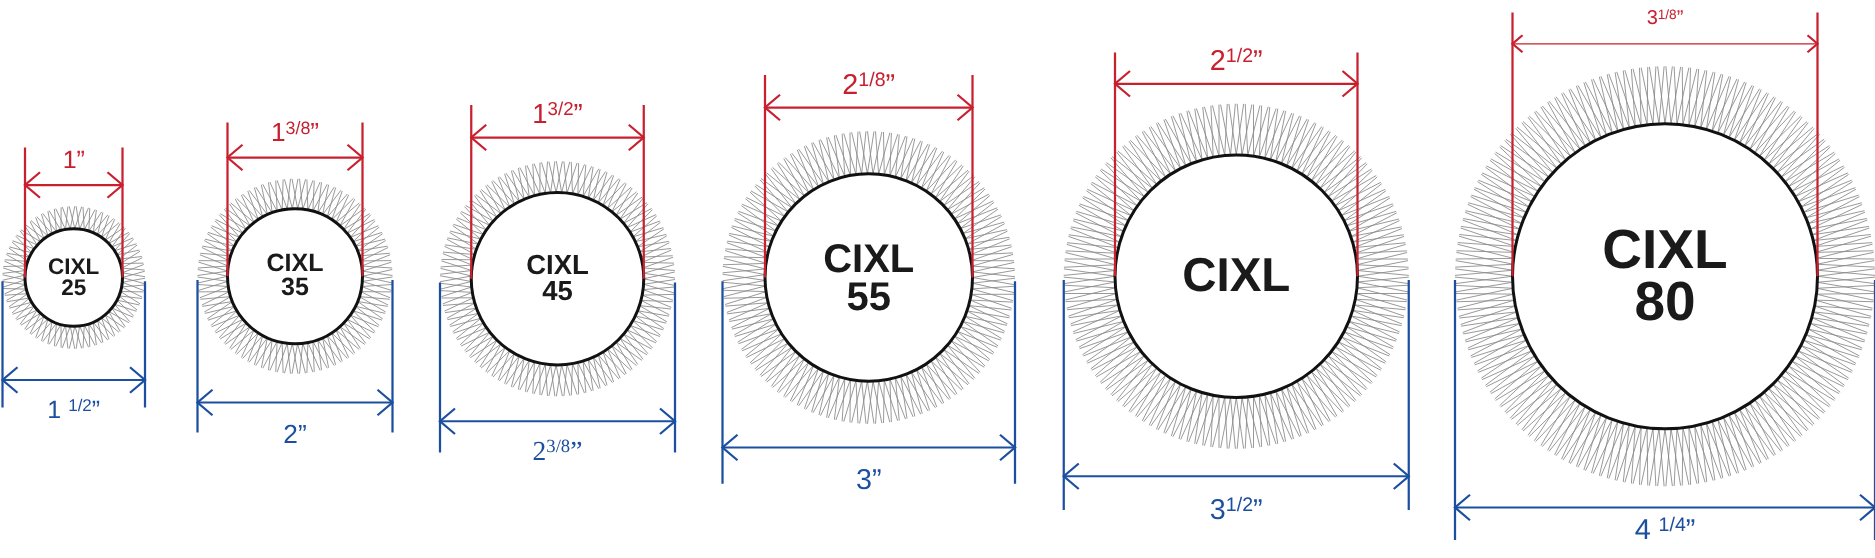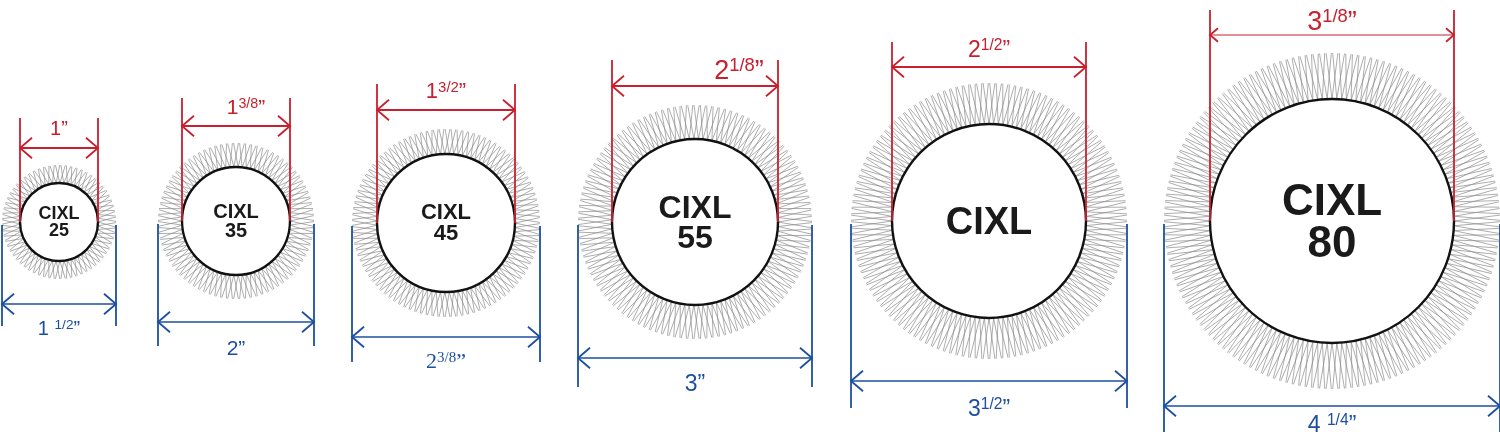--- a/index.html
+++ b/index.html
@@ -102,21 +102,21 @@
     </div>
     <div class="label blue frac" style="left: 59px; top: 318px; font-size: 20px;">
       <span>1 </span><sup>1/2</sup><span>”</span>
     </div>
   </div>
       <div>
     <div class="core-label" style="left: 236px; top: 221px; font-size: 20px;">
       <div>CIXL</div>
       <div>35</div>
     </div>
-    <div class="label red frac" style="left: 236px; top: 96px; font-size: 21px; margin-left: 10px;">
+    <div class="label red frac" style="left: 236px; top: 96px; font-size: 21px;">
       <span>1</span><sup>3/8</sup><span>”</span>
     </div>
     <div class="label blue frac" style="left: 236px; top: 337px; font-size: 21px;">
       <span>2</span><span>”</span>
     </div>
   </div>
       <div>
     <div class="core-label" style="left: 446px; top: 223px; font-size: 22px;">
       <div>CIXL</div>
       <div>45</div>
@@ -126,21 +126,21 @@
     </div>
     <div class="label blue frac" style="left: 446px; top: 350px; font-size: 22px; font-family: Liberation Serif, serif;">
       <span>2</span><sup>3/8</sup><span>”</span>
     </div>
   </div>
       <div>
     <div class="core-label" style="left: 695px; top: 222px; font-size: 32px;">
       <div>CIXL</div>
       <div>55</div>
     </div>
-    <div class="label red frac" style="left: 695px; top: 56px; font-size: 27px; margin-left: 44px;">
+    <div class="label red frac" style="left: 695px; top: 56px; font-size: 23px;">
       <span>2</span><sup>1/8</sup><span>”</span>
     </div>
     <div class="label blue frac" style="left: 695px; top: 372px; font-size: 23px;">
       <span>3</span><span>”</span>
     </div>
   </div>
       <div>
     <div class="core-label" style="left: 989px; top: 221px; font-size: 38px;">
       <div>CIXL</div>
     </div>
@@ -149,21 +149,21 @@
     </div>
     <div class="label blue frac" style="left: 989px; top: 396px; font-size: 23px;">
       <span>3</span><sup>1/2</sup><span>”</span>
     </div>
   </div>
       <div>
     <div class="core-label" style="left: 1332px; top: 221px; font-size: 44px;">
       <div>CIXL</div>
       <div>80</div>
     </div>
-    <div class="label red frac" style="left: 1332px; top: 7px; font-size: 27px; text-align: right;">
+    <div class="label red frac" style="left: 1332px; top: 7px; font-size: 16px; text-align: right;">
       <span>3</span><sup>1/8</sup><span>”</span>
     </div>
     <div class="label blue frac" style="left: 1332px; top: 412px; font-size: 23px;">
       <span>4 </span><sup>1/4</sup><span>”</span>
     </div>
   </div>
     </div>
 </div>
 
 </body></html>

